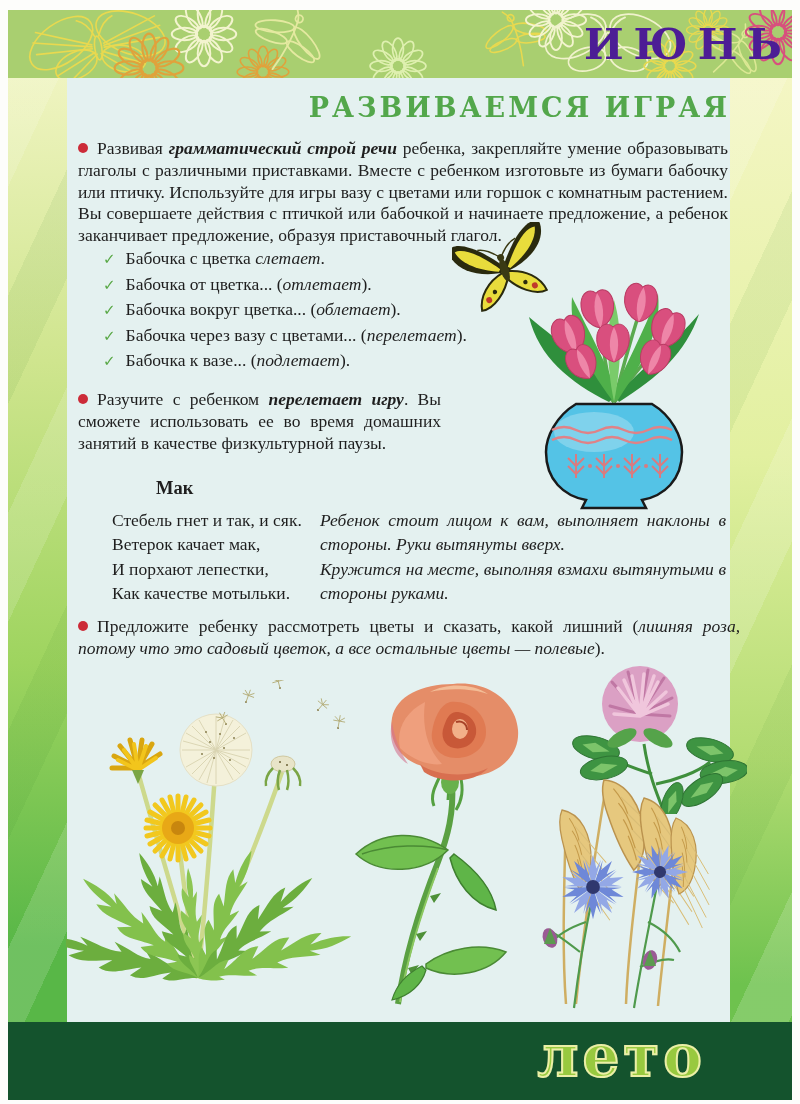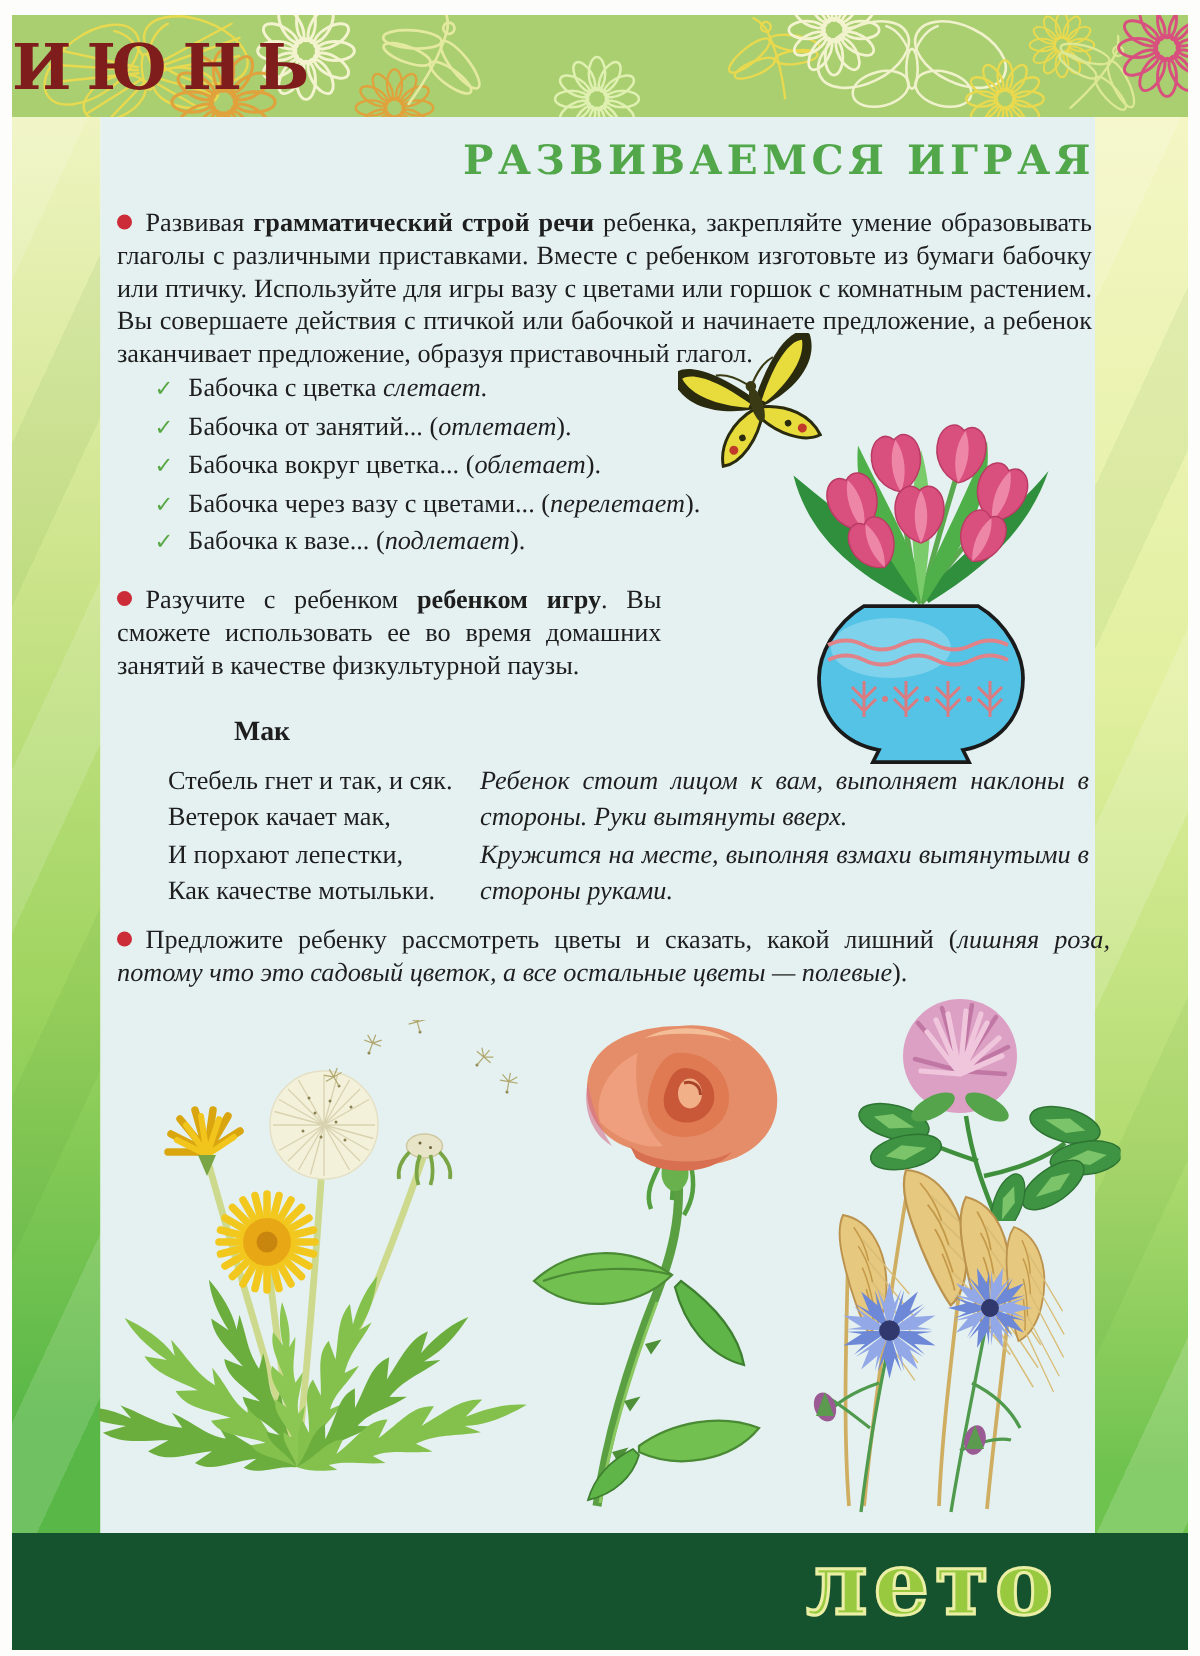--- a/index.html
+++ b/index.html
@@ -1,23 +1,23 @@
 <!DOCTYPE html>
 <html><head>
 <meta charset="utf-8">
 <style>
   html,body{margin:0;padding:0;background:#ffffff;}
   .page{position:relative;width:800px;height:1104px;background:#fdfdfb;overflow:hidden;
         font-family:"Liberation Serif", serif;color:#1e1e1e;}
   
   .banner{position:absolute;left:8px;top:10px;width:784px;height:68px;background:#a9cf70;overflow:hidden;}
   .banner-decor{position:absolute;left:0;top:0;}
-  .month{position:absolute;left:0;top:0;width:100%;height:68px;line-height:70px;text-align:left;
+  .month{position:absolute;left:0;top:0;width:100%;height:68px;line-height:70px;text-align:right;
          font-family:"DejaVu Serif", serif;font-weight:bold;font-size:42px;letter-spacing:10px;
-         color:#7f1d1d;}
+         color:#4c1d95;}
   
   .strip{position:absolute;top:78px;height:944px;}
   .strip-left{left:8px;width:59px;
     background:
       repeating-linear-gradient(115deg, rgba(255,255,255,.14) 0 46px, rgba(255,255,255,0) 46px 92px, rgba(40,120,30,.07) 92px 138px, rgba(255,255,255,0) 138px 184px),
       linear-gradient(#eff4c0, #cfe58e 30%, #9ed45f 62%, #58b747 92%);}
   .strip-right{left:730px;width:62px;
     background:
       repeating-linear-gradient(115deg, rgba(255,255,255,.16) 0 52px, rgba(255,255,255,0) 52px 104px, rgba(60,140,40,.08) 104px 150px, rgba(255,255,255,0) 150px 200px),
       linear-gradient(#f4f6c4, #e2f0a0 40%, #b3dc72 72%, #6ec24e 96%);}
@@ -25,21 +25,21 @@
   .panel{position:absolute;left:67px;top:78px;width:663px;height:944px;background:#e4f1f0;}
   .title{position:absolute;left:67px;top:92px;width:663px;margin:0;text-align:right;
          font-family:"DejaVu Serif", serif;font-weight:bold;font-size:27px;letter-spacing:3px;
          color:#53a74b;}
   .para{position:absolute;margin:0;font-size:17.5px;line-height:21.8px;text-align:justify;}
   .p1{left:78px;top:138px;width:650px;}
   .p2{left:78px;top:389px;width:363px;}
   .p3{left:78px;top:616px;width:662px;}
   .bullet{display:inline-block;width:10px;height:10px;border-radius:50%;background:#cc2b38;
           margin-right:9px;vertical-align:1px;}
-  .bi{font-weight:bold;}
+  .bi{font-weight:bold;font-style:italic;}
   .it{font-style:italic;}
   .checklist{position:absolute;left:103px;top:246px;margin:0;padding:0;list-style:none;
              font-size:17.5px;}
   .checklist li{line-height:24.6px;}
   .check{color:#58a845;font-family:"DejaVu Sans", sans-serif;font-weight:bold;font-size:15px;
          margin-right:10px;}
   .poem-title{position:absolute;left:156px;top:478px;margin:0;font-size:18.5px;font-weight:bold;}
   .poem-lines{position:absolute;left:112px;top:508px;font-size:17.5px;line-height:24.3px;}
   .poem-instr{position:absolute;left:320px;top:508px;width:406px;font-size:17.5px;
               line-height:24.3px;font-style:italic;text-align:justify;}
@@ -129,27 +129,27 @@
   <div class="strip strip-left"></div>
   <div class="strip strip-right"></div>
   <div class="panel"></div>
 
   <h1 class="title">РАЗВИВАЕМСЯ ИГРАЯ</h1>
 
   <p class="para p1"><span class="bullet"></span><span>Развивая </span><span class="bi">грамматический строй речи</span><span> ребенка, закрепляйте умение образовывать глаголы с различными приставками. Вместе с ребенком изготовьте из бумаги бабочку или птичку. Используйте для игры вазу с цветами или горшок с комнатным растением. Вы совершаете действия с птичкой или бабочкой и начинаете предложение, а ребенок заканчивает предложение, образуя приставочный глагол.</span></p>
 
   <ul class="checklist">
     <li><span class="check">✓</span><span>Бабочка с цветка </span><span class="it">слетает</span><span>.</span></li>
-    <li><span class="check">✓</span><span>Бабочка от занятий... (</span><span class="it">отлетает</span><span>).</span></li>
+    <li><span class="check">✓</span><span>Бабочка от цветка... (</span><span class="it">отлетает</span><span>).</span></li>
     <li><span class="check">✓</span><span>Бабочка вокруг цветка... (</span><span class="it">облетает</span><span>).</span></li>
     <li><span class="check">✓</span><span>Бабочка через вазу с цветами... (</span><span class="it">перелетает</span><span>).</span></li>
     <li><span class="check">✓</span><span>Бабочка к вазе... (</span><span class="it">подлетает</span><span>).</span></li>
   </ul>
 
-  <p class="para p2"><span class="bullet"></span><span>Разучите с ребенком </span><span class="bi">ребенком игру</span><span>. Вы сможете использовать ее во время домашних занятий в качестве физкультурной паузы.</span></p>
+  <p class="para p2"><span class="bullet"></span><span>Разучите с ребенком </span><span class="bi">перелетает игру</span><span>. Вы сможете использовать ее во время домашних занятий в качестве физкультурной паузы.</span></p>
 
   <h2 class="poem-title">Мак</h2>
   <div class="poem-lines">
     <div>Стебель гнет и так, и сяк.</div>
     <div>Ветерок качает мак,</div>
     <div>И порхают лепестки,</div>
     <div>Как качестве мотыльки.</div>
   </div>
   <div class="poem-instr">
     <p>Ребенок стоит лицом к вам, выполняет наклоны в стороны. Руки вытянуты вверх.</p>

